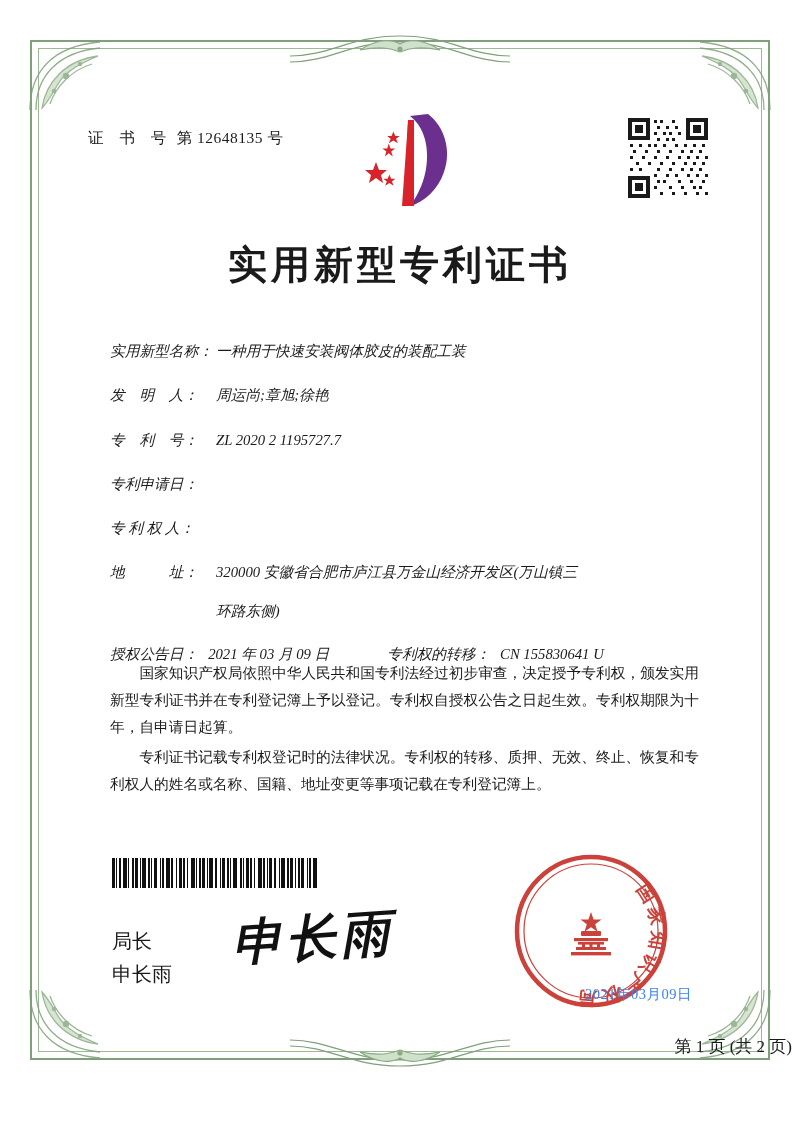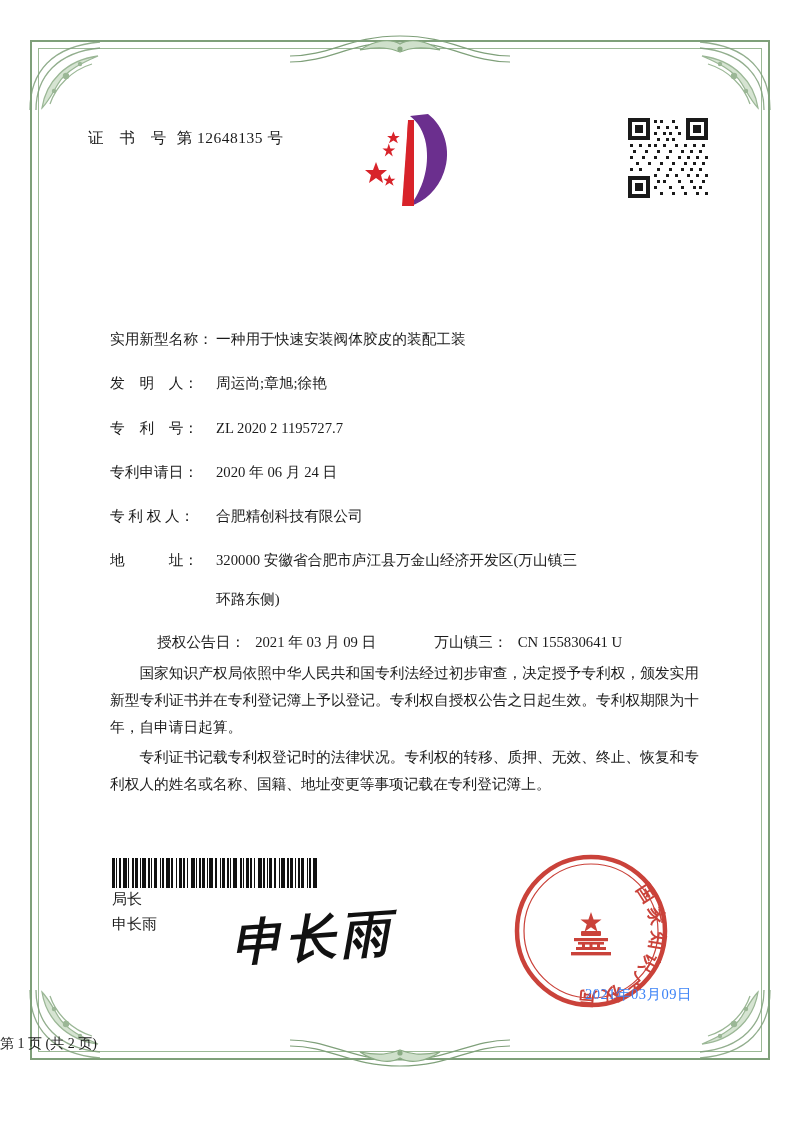--- a/index.html
+++ b/index.html
@@ -104,44 +104,44 @@
     font-size: 39px;
     font-weight: bold;
     letter-spacing: 4px;
     font-family: "DejaVu Serif", "Liberation Serif", serif;
   }
 
   
   .fields {
     position: absolute;
     left: 110px;
-    top: 328px;
+    top: 340px;
     width: 600px;
     font-size: 14.7px;
     line-height: 1.55;
+    font-style: italic;
   }
   .field {
     display: flex;
     align-items: flex-start;
     margin-bottom: 21.5px;
   }
   .field .label {
     width: 106px;
     flex: 0 0 106px;
     white-space: nowrap;
   }
   .field .value {
     flex: 1;
   }
 
   .row-inline {
     display: flex;
     align-items: flex-start;
     margin-bottom: 20px;
-    margin-left: 47px;
   }
   .row-inline .seg { display: flex; }
   .row-inline .seg2 { margin-left: 58px; }
   .row-inline .lab { white-space: nowrap; }
   .row-inline .val { margin-left: 10px; white-space: nowrap; text-align: center; }
 
   .addr-second {
     margin-left: 106px;
     margin-top: 16px;
   }
@@ -174,22 +174,22 @@
   .barcode i {
     display: block;
     background: #111;
     height: 100%;
   }
 
   
   .sig-label {
     position: absolute;
     left: 112px;
-    top: 887px;
-    font-size: 15px;
+    top: 925px;
+    font-size: 20px;
     line-height: 1.65;
   }
   .sig-script {
     position: absolute;
     left: 232px;
     top: 905px;
     font-size: 50px;
     font-family: "DejaVu Serif", serif;
     font-style: italic;
     font-weight: bold;
@@ -211,24 +211,24 @@
     right: 108px;
     top: 985px;
     font-size: 14.5px;
     color: #3b82f6;
     letter-spacing: .5px;
   }
 
   
   .page-no {
     position: absolute;
-    left: 0; right: 0;
+    left: 0; right: 8px;
     top: 1035px;
-    text-align: left;
-    font-size: 14px;
+    text-align: right;
+    font-size: 17px;
   }
   .footnote {
     position: absolute;
     left: 0; right: 0;
     top: 1080px;
     text-align: center;
     font-size: 13.5px;
     color: #333;
   }
 </style>
@@ -414,55 +414,54 @@
           <rect x="73" y="70" width="3" height="3"></rect>
         <rect x="34" y="76" width="3" height="3"></rect>
           <rect x="46" y="76" width="3" height="3"></rect>
           <rect x="58" y="76" width="3" height="3"></rect>
           <rect x="70" y="76" width="3" height="3"></rect>
           <rect x="79" y="76" width="3" height="3"></rect>
       </g>
     </svg>
   </div>
 
+  <div class="title">实用新型专利证书</div>
 
   <div class="fields">
     <div class="field">
       <span class="label">实用新型名称：</span>
       <span class="value">一种用于快速安装阀体胶皮的装配工装</span>
     </div>
     <div class="field">
       <span class="label">发　明　人：</span>
       <span class="value">周运尚;章旭;徐艳</span>
     </div>
     <div class="field">
       <span class="label">专　利　号：</span>
       <span class="value">ZL 2020 2 1195727.7</span>
     </div>
     <div class="field">
       <span class="label">专利申请日：</span>
-      <span class="value">2020 年 06 月 24 日</span>
     </div>
     <div class="field">
       <span class="label">专 利 权 人：</span>
-      <span class="value">合肥精创科技有限公司</span>
     </div>
     <div class="field" style="margin-bottom:2px;">
       <span class="label">地　　　址：</span>
       <span class="value">320000  安徽省合肥市庐江县万金山经济开发区(万山镇三</span>
     </div>
     <div class="addr-second" style="margin-bottom:20px;">环路东侧)</div>
 
     <div class="row-inline">
       <span class="seg">
         <span class="lab">授权公告日：</span>
         <span class="val">2021 年 03 月 09 日</span>
       </span>
       <span class="seg seg2">
-        <span class="lab">万山镇三：</span>
+        <span class="lab">专利权的转移：</span>
         <span class="val">CN 155830641 U</span>
       </span>
     </div>
   </div>
 
   <div class="paras">
     <p>国家知识产权局依照中华人民共和国专利法经过初步审查，决定授予专利权，颁发实用新型专利证书并在专利登记簿上予以登记。专利权自授权公告之日起生效。专利权期限为十年，自申请日起算。</p>
     <p>专利证书记载专利权登记时的法律状况。专利权的转移、质押、无效、终止、恢复和专利权人的姓名或名称、国籍、地址变更等事项记载在专利登记簿上。</p>
   </div>
 

